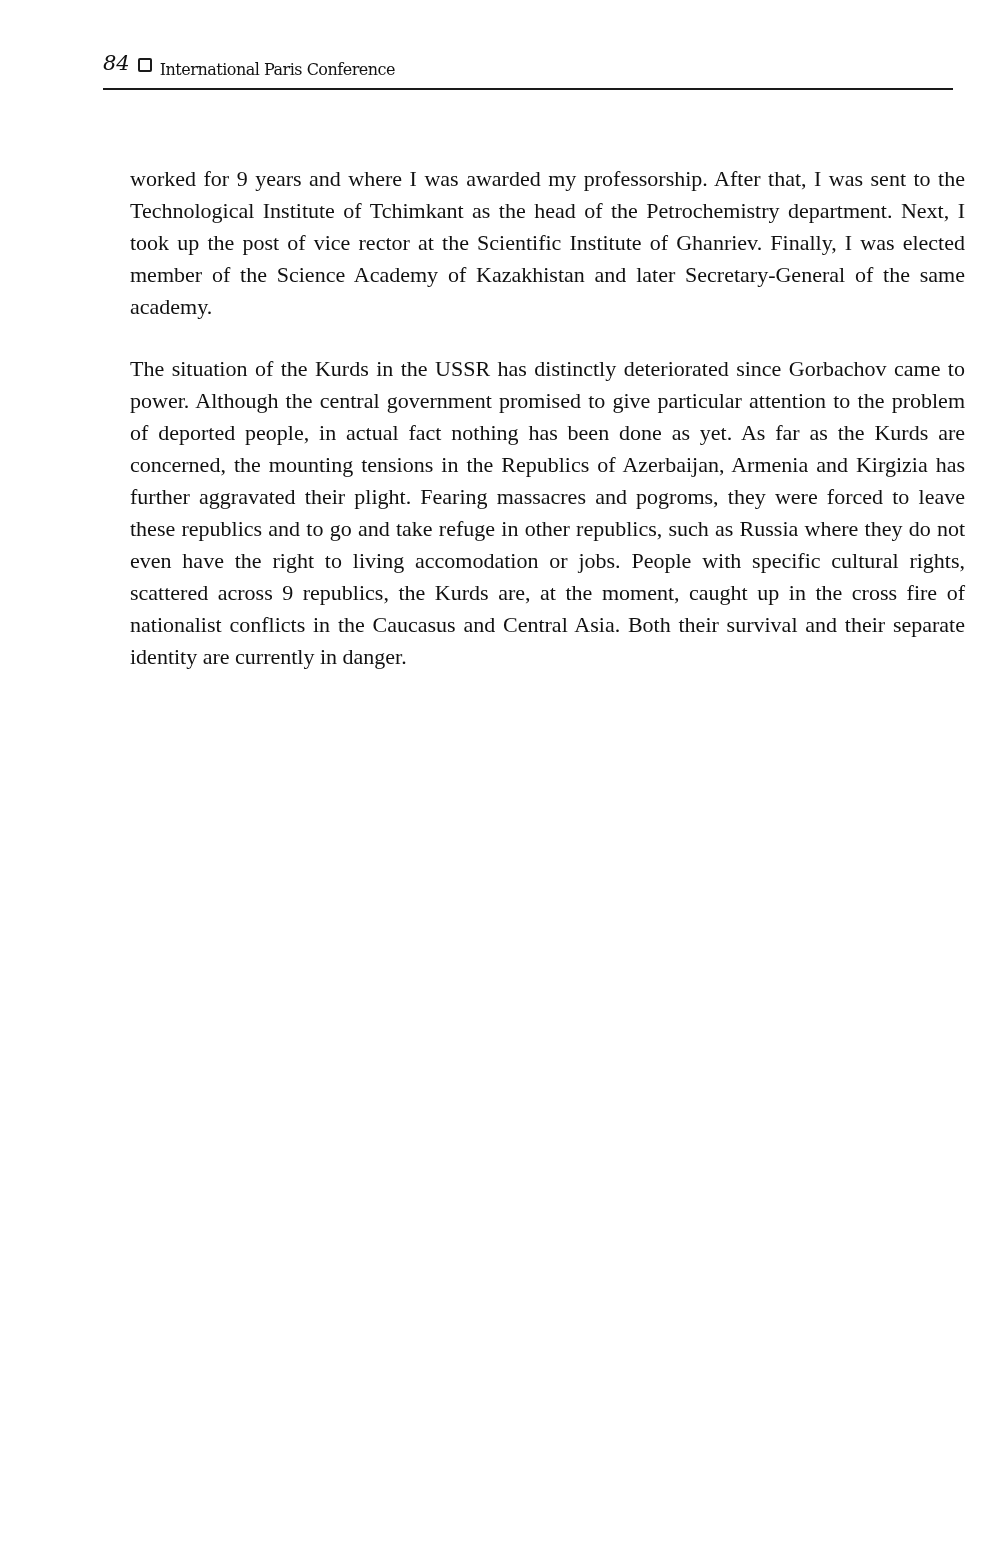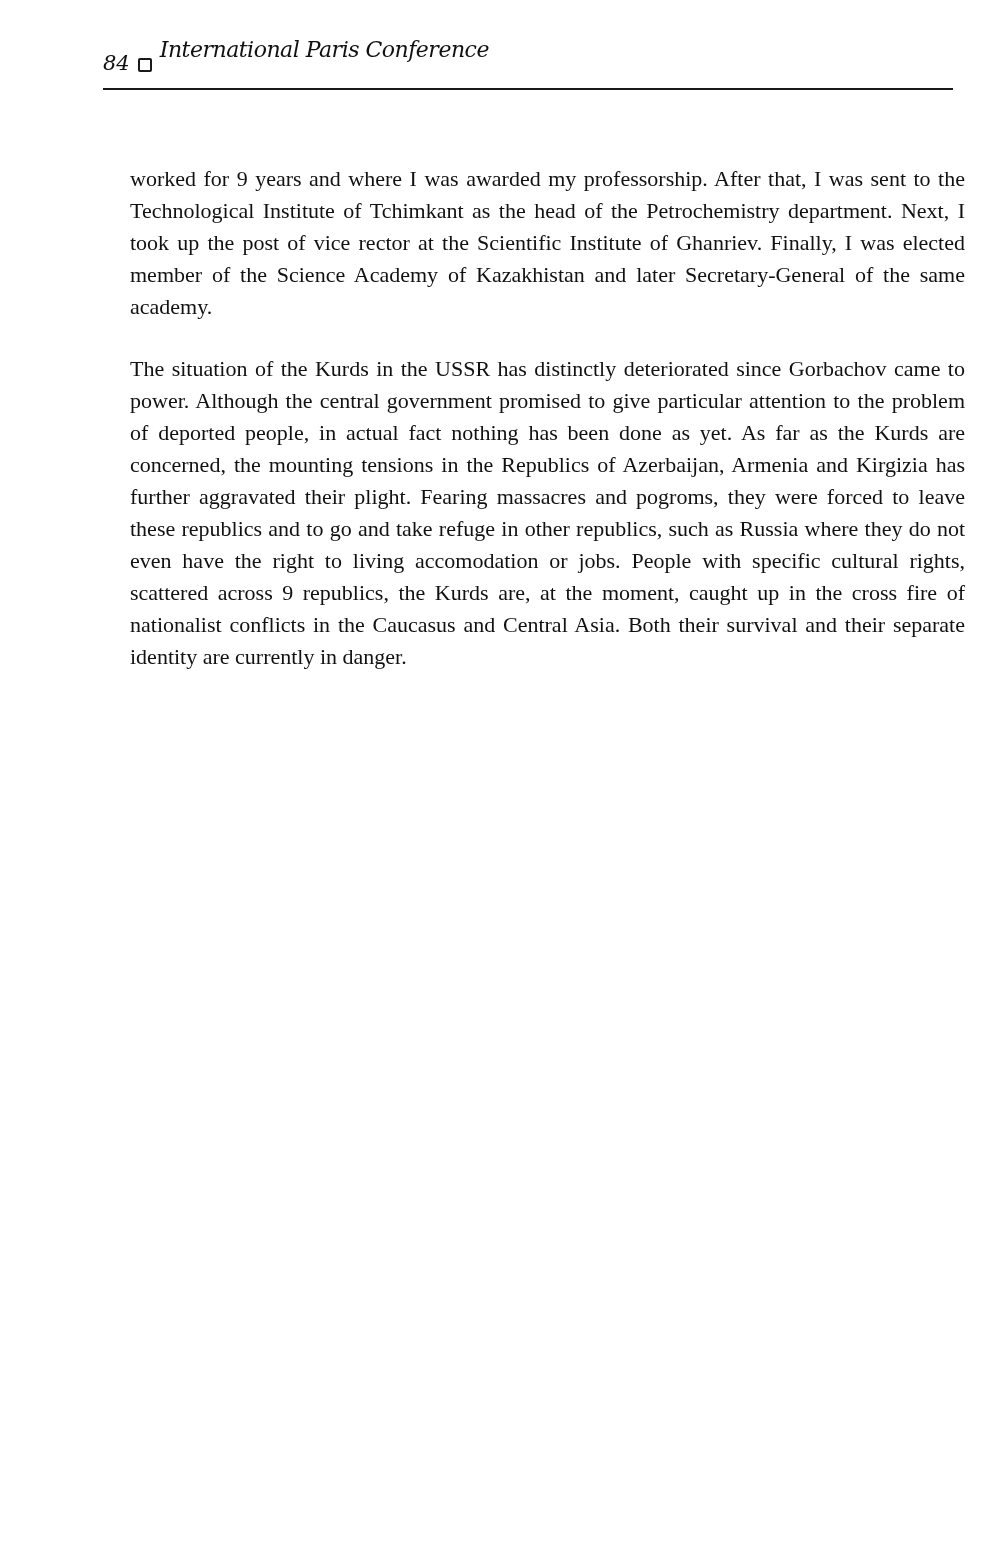--- a/index.html
+++ b/index.html
@@ -39,25 +39,24 @@
       width: 14px;
       height: 14px;
       border: 2px solid #1a1a1a;
       border-radius: 2px;
       margin-right: 8px;
       margin-bottom: 6px;
       box-sizing: border-box;
     }
     .book-title {
       font-family: "DejaVu Serif", serif;
-      font-style: italic;
-      font-size: 22px;
+      font-size: 16px;
       line-height: 1;
       letter-spacing: -0.5px;
-      margin-bottom: 17px;
+      margin-bottom: 0;
     }
     .body-text {
       position: absolute;
       left: 130px;
       top: 163px;
       width: 835px;
       font-family: "Liberation Serif", serif;
       font-size: 22px;
       line-height: 32px;
       text-align: justify;

